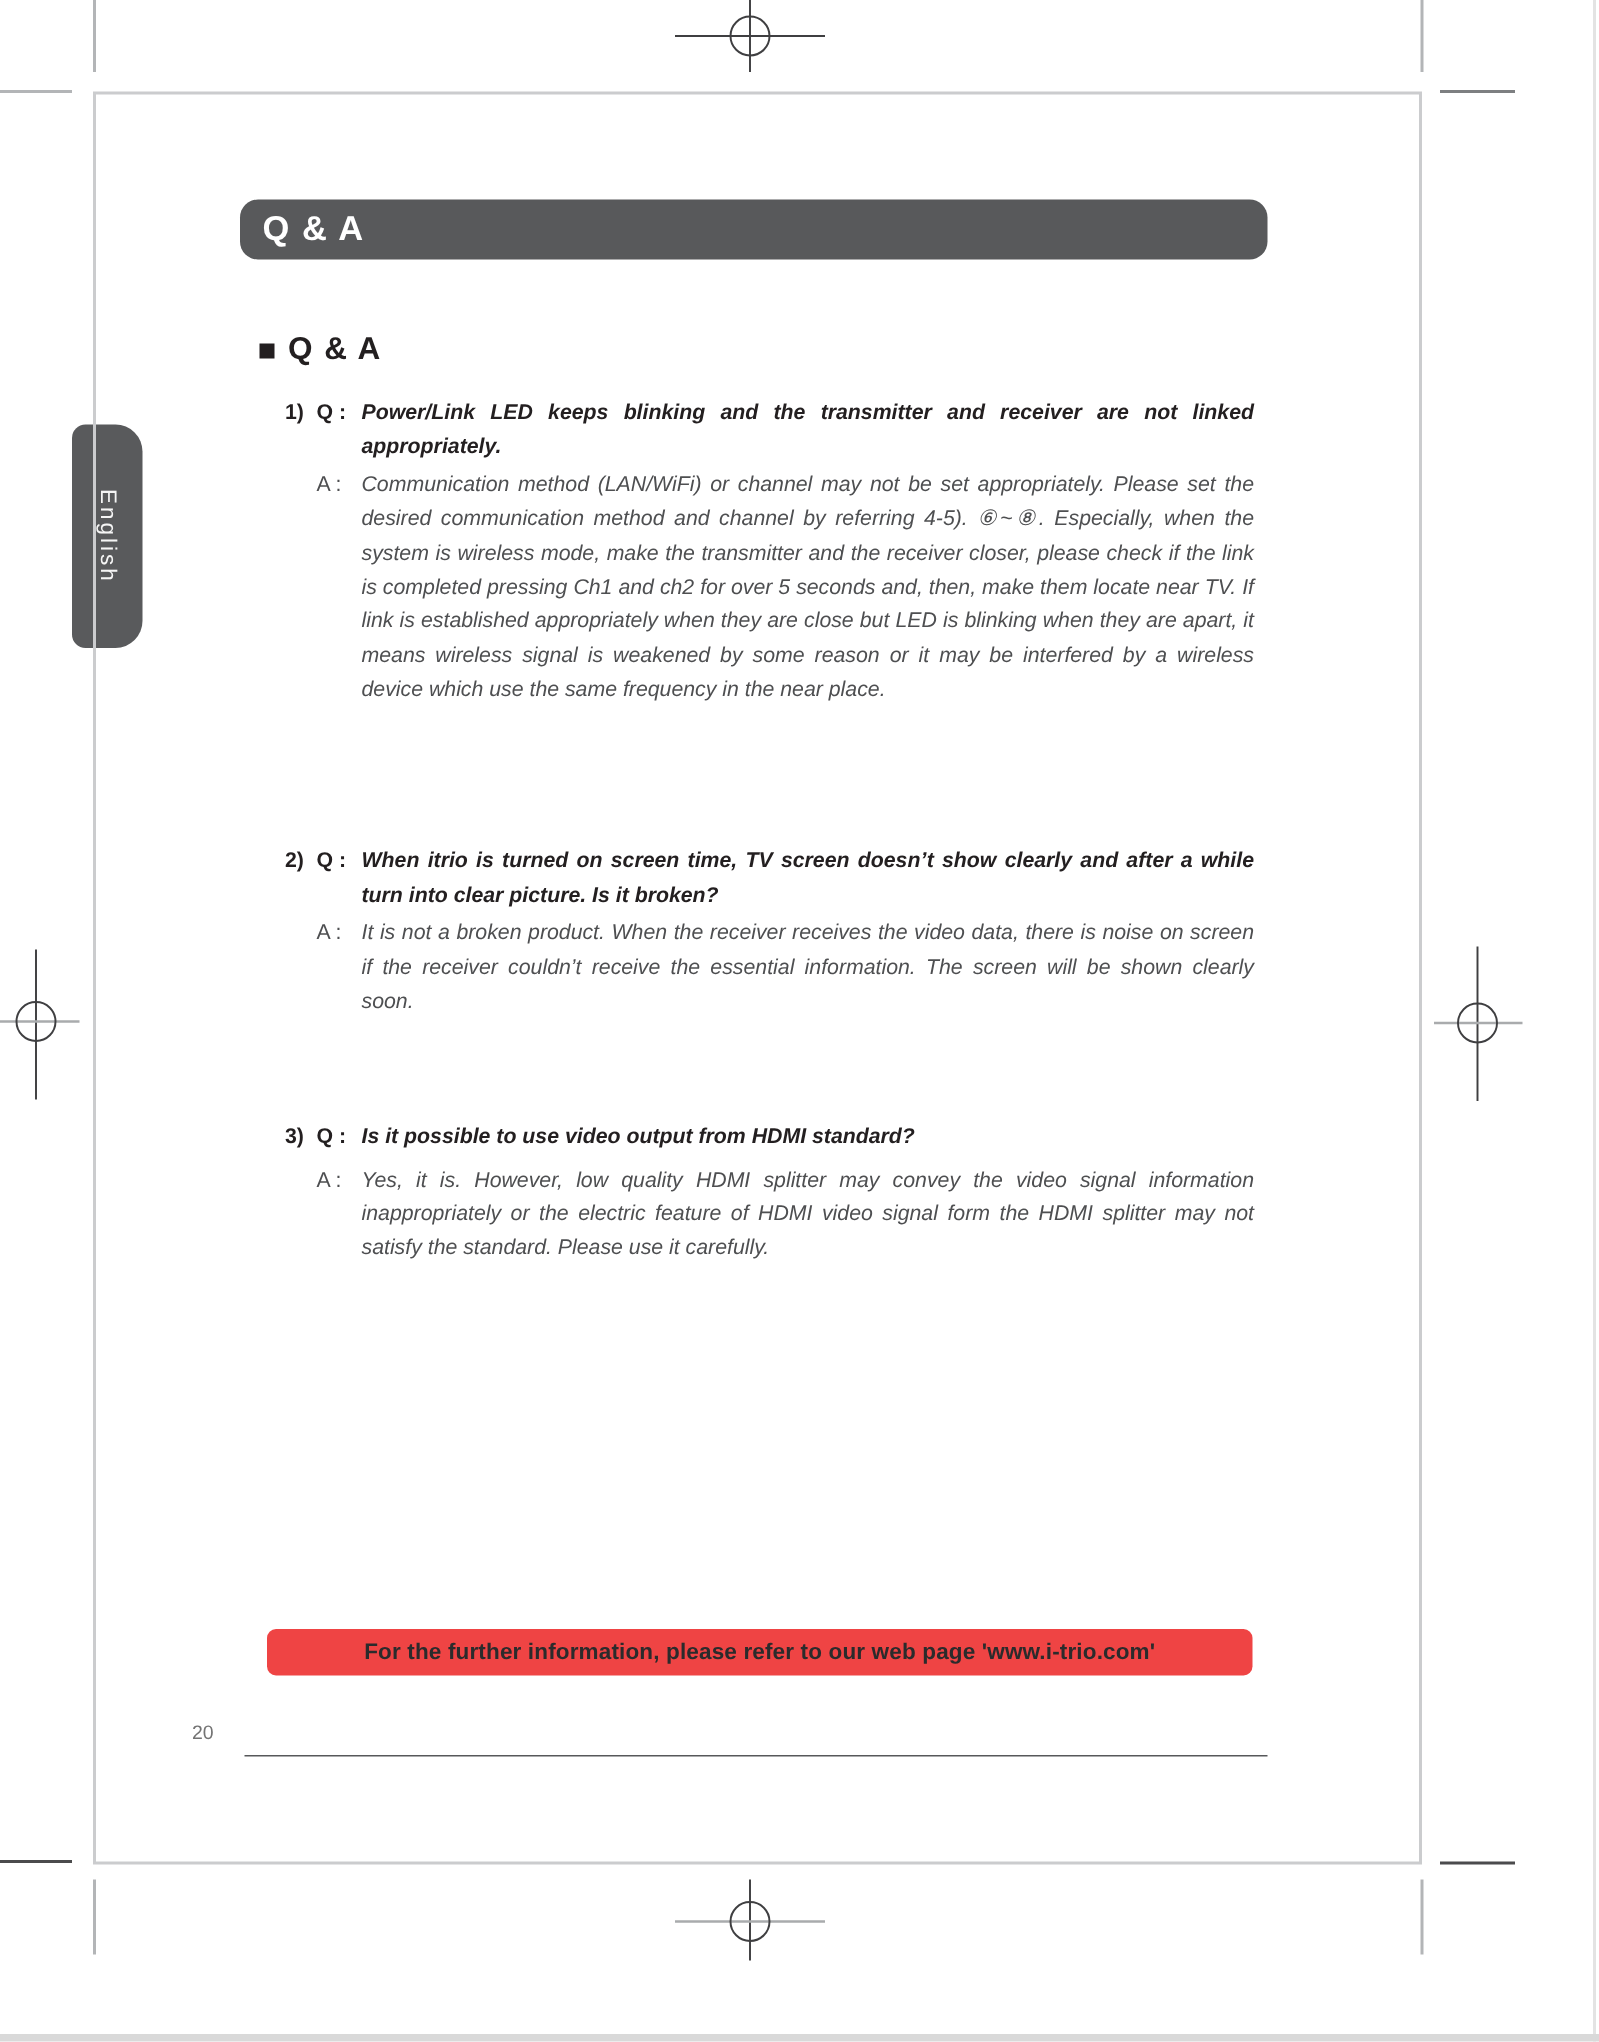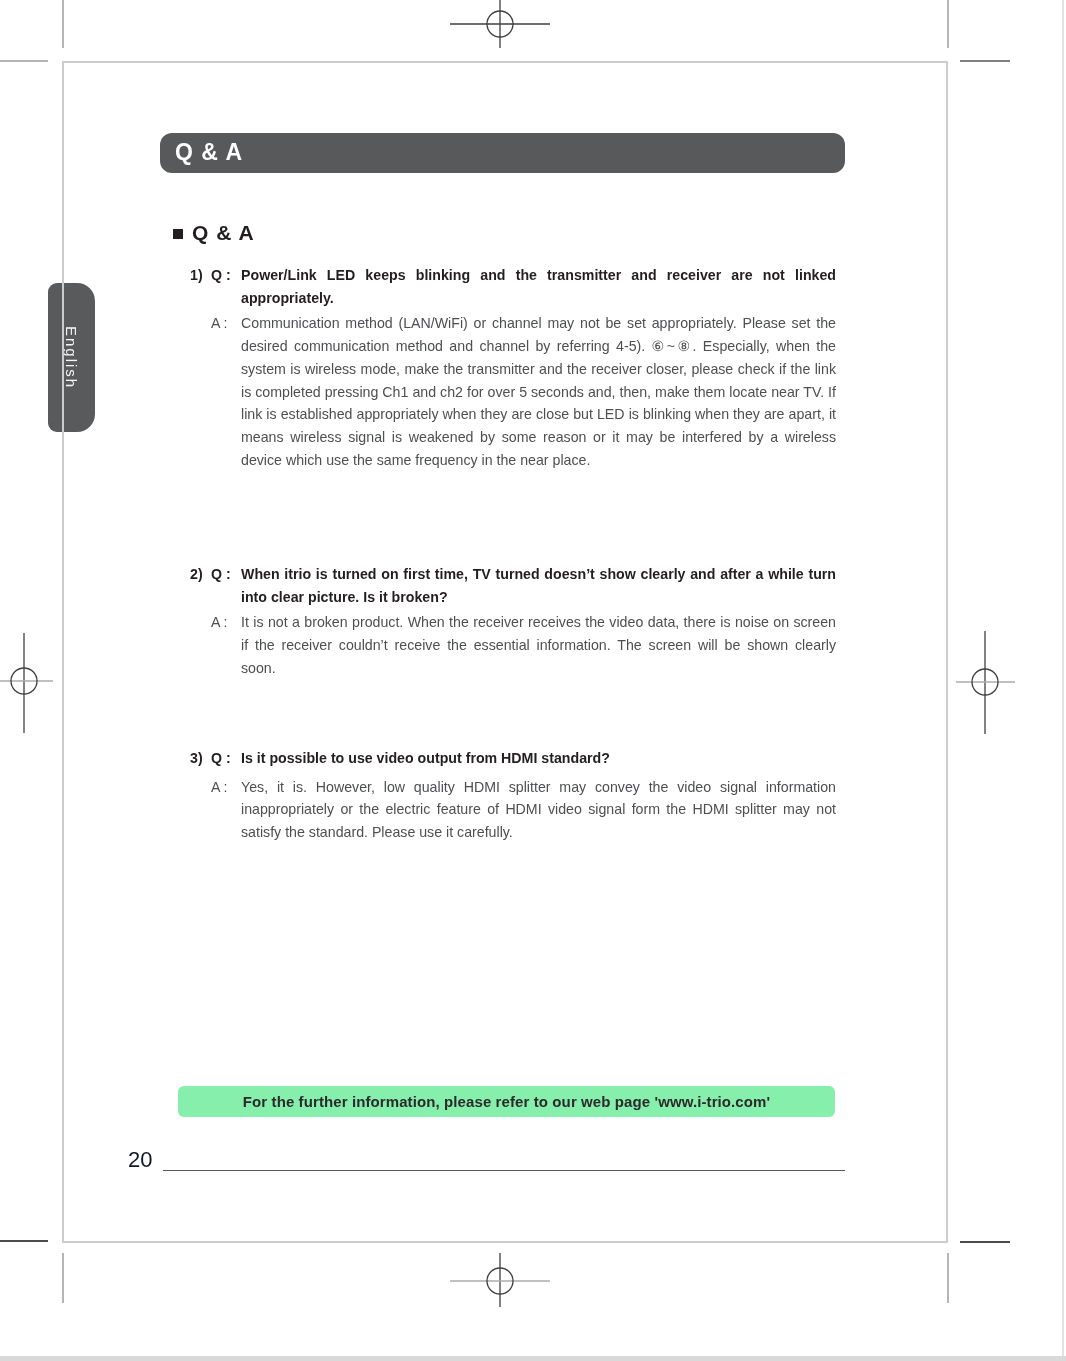--- a/index.html
+++ b/index.html
@@ -100,45 +100,45 @@
     font-weight: bold;
     color: #231f20;
   }
   .a-row {
     display: grid;
     grid-template-columns: 30px 1fr;
     margin-left: 21px;
     margin-top: 3px;
     color: #4e4f51;
   }
-  .q-text, .a-text { text-align: justify; }
+  .q-text, .a-text { text-align: justify; font-style: italic; }
 
   
   .footer-note-bar {
     position: absolute;
     left: 178px; top: 1086px;
     width: 657px; height: 31px;
-    background: #86efac;
+    background: #ef4444;
     border-radius: 6px;
     display: flex; align-items: center; justify-content: center;
     z-index: 3;
   }
   .footer-note-bar .note {
     font-size: 15px;
     font-weight: bold;
     color: #2b2b2c;
     letter-spacing: 0.1px;
   }
 
   
   .page-number {
     position: absolute;
     left: 128px; top: 1147px;
-    font-size: 22px;
-    color: #0f172a;
+    font-size: 13px;
+    color: #737373;
     z-index: 3;
   }
   .footer-rule {
     position: absolute;
     left: 163px; top: 1170px;
     width: 682px; height: 1.4px;
     background: #57585a;
     z-index: 3;
   }
 
@@ -214,21 +214,21 @@
   <div class="a-row">
     <span>A :</span>
     <span class="a-text">Communication method (LAN/WiFi) or channel may not be set appropriately. Please set the desired communication method and channel by referring 4-5). ⑥~⑧. Especially, when the system is wireless mode, make the transmitter and the receiver closer, please check if the link is completed pressing Ch1 and ch2 for over 5 seconds and, then,  make them locate near TV. If link is established appropriately when they are close but LED is blinking when they are apart, it means wireless signal is weakened by some reason or it may be interfered by a wireless device which use the same frequency in the near place.</span>
   </div>
 </div>
 
 <div class="qa-item" style="top:563px;">
   <div class="q-row">
     <span>2)</span>
     <span>Q :</span>
-    <span class="q-text">When itrio is turned on first time, TV turned doesn’t show clearly and after a while turn into clear picture. Is it broken?</span>
+    <span class="q-text">When itrio is turned on screen time, TV screen doesn’t show clearly and after a while turn into clear picture. Is it broken?</span>
   </div>
   <div class="a-row">
     <span>A :</span>
     <span class="a-text">It is not a broken product. When the receiver receives the video data, there is noise on screen if the receiver couldn’t receive the essential information. The screen will be shown clearly soon.</span>
   </div>
 </div>
 
 <div class="qa-item" style="top:747px;">
   <div class="q-row">
     <span>3)</span>

